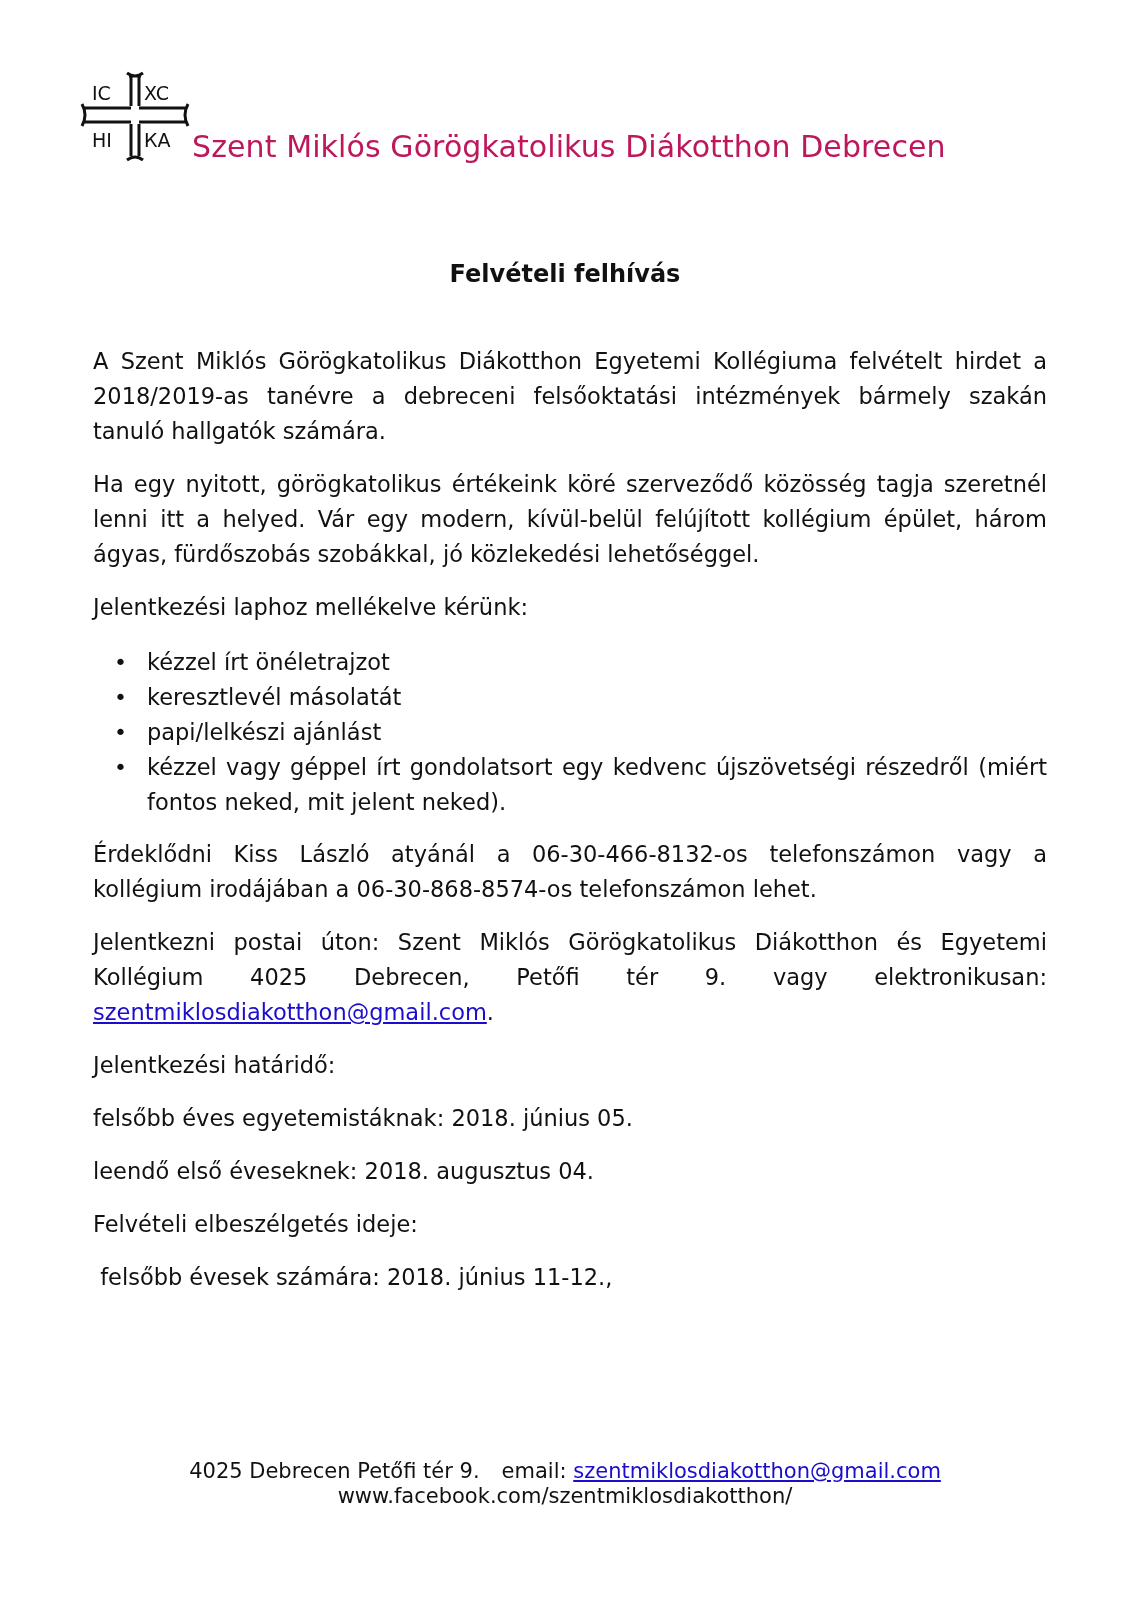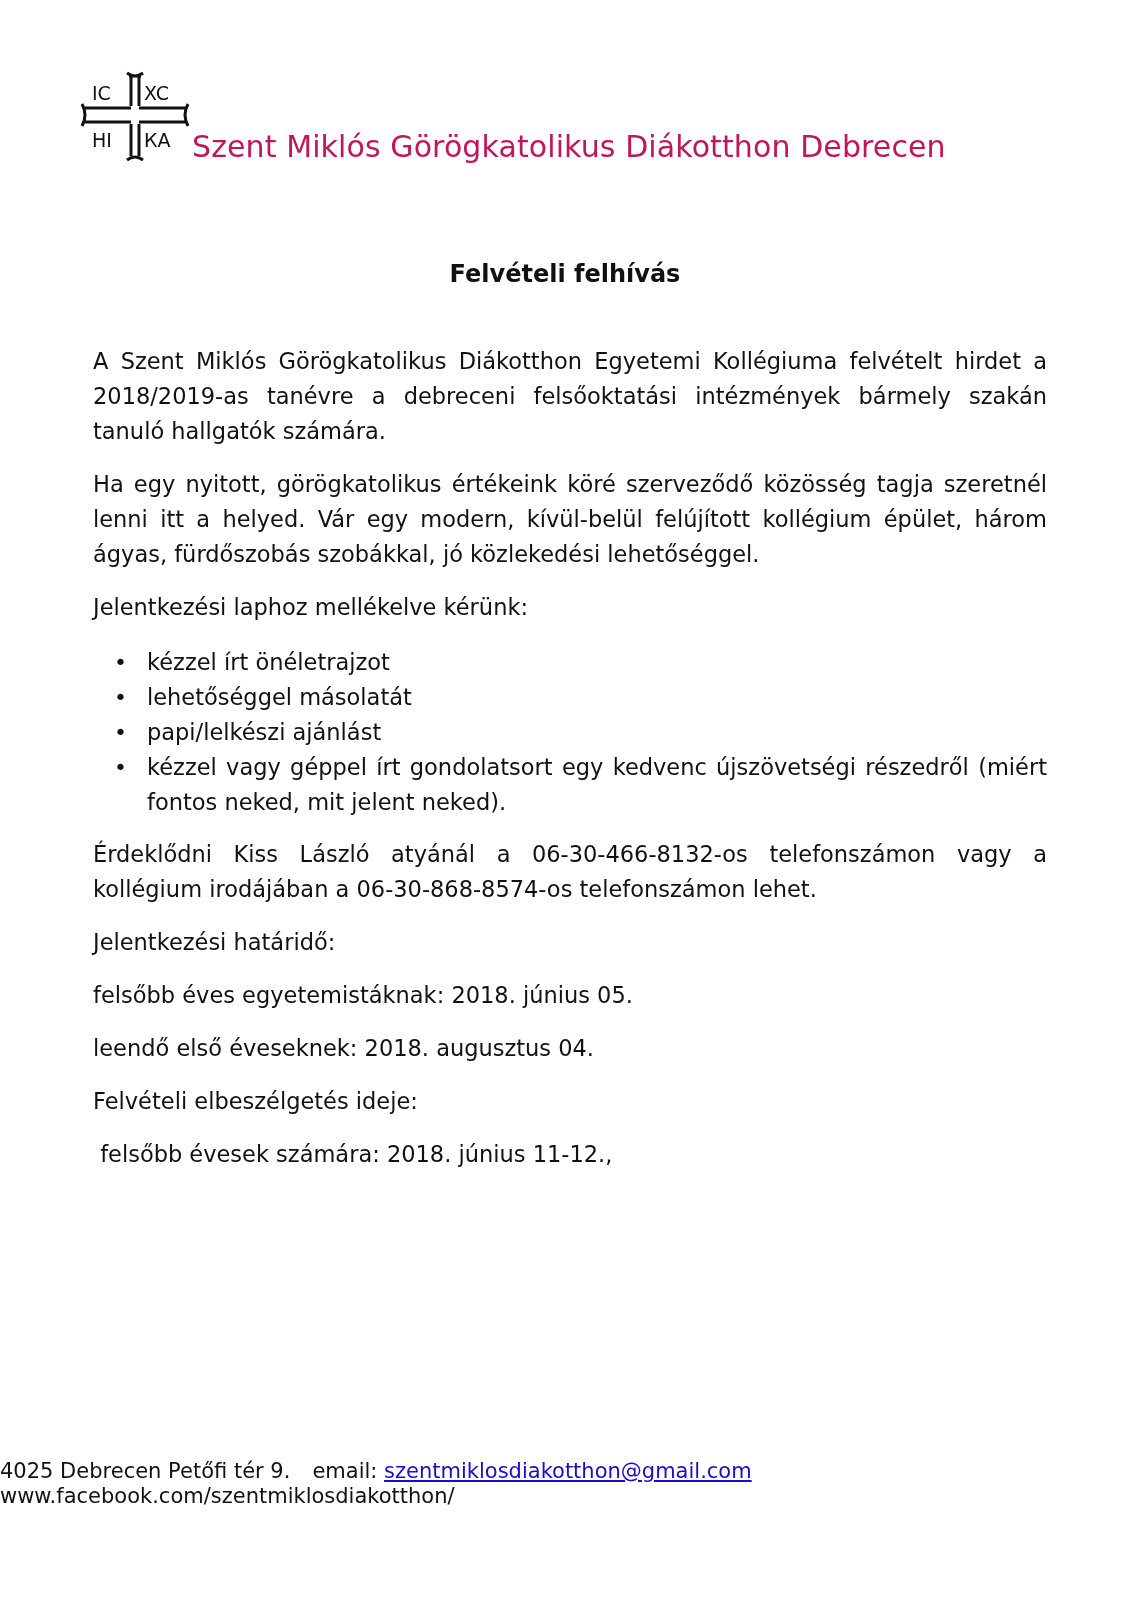--- a/index.html
+++ b/index.html
@@ -24,21 +24,21 @@
     }
     .body p { margin: 0 0 18px 16px; text-align: justify; }
     .body p.left { text-align: left; }
     .body ul { margin: 20px 0 17px 0; padding: 0 0 0 70px; list-style: none; }
     .body li { position: relative; text-align: justify; line-height: 35px; }
     .body li .bullet {
       position: absolute; left: -33px; top: 0; font-size: 22px;
     }
     a.link { color: #1a0dcc; text-decoration: underline; }
     .footer {
-      position: absolute; left: 0; width: 1130px; top: 1459px; 
+      position: absolute; left: 0; width: 1130px; top: 1459px; text-align: center;
       font-size: 21px; line-height: 25px; color: #111;
     }
     .footer .sp { display: inline-block; width: 22px; }
   </style>
 </head>
 <body>
 
 <div class="logo">
   <svg width="110" height="95" viewBox="0 0 110 95" xmlns="http://www.w3.org/2000/svg">
     <g fill="none" stroke="#111" stroke-width="3">
@@ -59,25 +59,26 @@
 <div class="org-title">Szent Miklós Görögkatolikus Diákotthon Debrecen</div>
 
 <div class="doc-title">Felvételi felhívás</div>
 
 <div class="body">
   <p>A Szent Miklós Görögkatolikus Diákotthon Egyetemi Kollégiuma felvételt hirdet a 2018/2019-as tanévre a debreceni felsőoktatási intézmények bármely szakán tanuló hallgatók számára.</p>
   <p>Ha egy nyitott, görögkatolikus értékeink köré szerveződő közösség tagja szeretnél lenni itt a helyed. Vár egy modern, kívül-belül felújított kollégium épület, három ágyas, fürdőszobás szobákkal, jó közlekedési lehetőséggel.</p>
   <p class="left">Jelentkezési laphoz mellékelve kérünk:</p>
   <ul>
     <li><span class="bullet">•</span><span>kézzel írt önéletrajzot</span></li>
-    <li><span class="bullet">•</span><span>lehetőséggel másolatát</span></li>
+    <li><span class="bullet">•</span><span>keresztlevél másolatát</span></li>
     <li><span class="bullet">•</span><span>papi/lelkészi ajánlást</span></li>
     <li><span class="bullet">•</span><span>kézzel vagy géppel írt gondolatsort egy kedvenc újszövetségi részedről (miért fontos neked, mit jelent neked).</span></li>
   </ul>
   <p>Érdeklődni Kiss László atyánál a 06-30-466-8132-os telefonszámon vagy a kollégium irodájában a 06-30-868-8574-os telefonszámon lehet.</p>
+  <p><span>Jelentkezni postai úton: Szent Miklós Görögkatolikus Diákotthon és Egyetemi Kollégium 4025 Debrecen, Petőfi tér 9. vagy elektronikusan: </span><a class="link">szentmiklosdiakotthon@gmail.com</a><span>.</span></p>
   <p class="left">Jelentkezési határidő:</p>
   <p class="left">felsőbb éves egyetemistáknak: 2018. június 05.</p>
   <p class="left">leendő első éveseknek: 2018. augusztus 04.</p>
   <p class="left">Felvételi elbeszélgetés ideje:</p>
   <p class="left" style="white-space:pre"> felsőbb évesek számára: 2018. június 11-12.,</p>
 </div>
 
 <div class="footer">
   <div>
     <span>4025 Debrecen Petőfi tér 9.</span><span class="sp"></span><span>email:</span>

